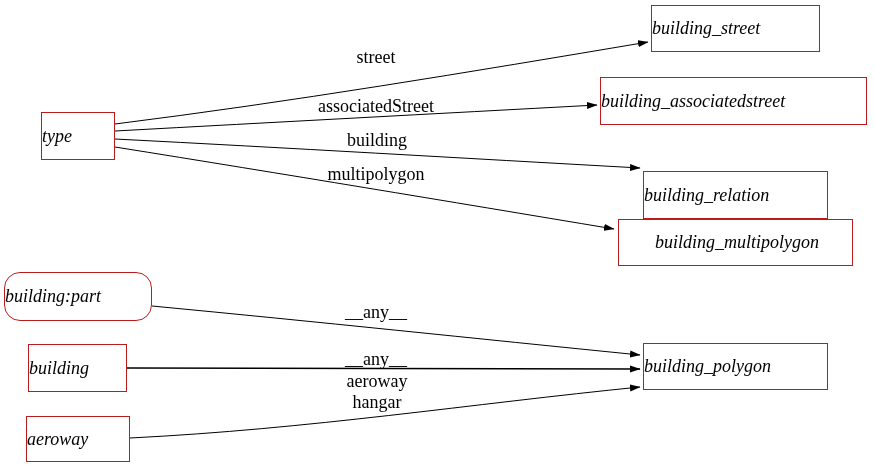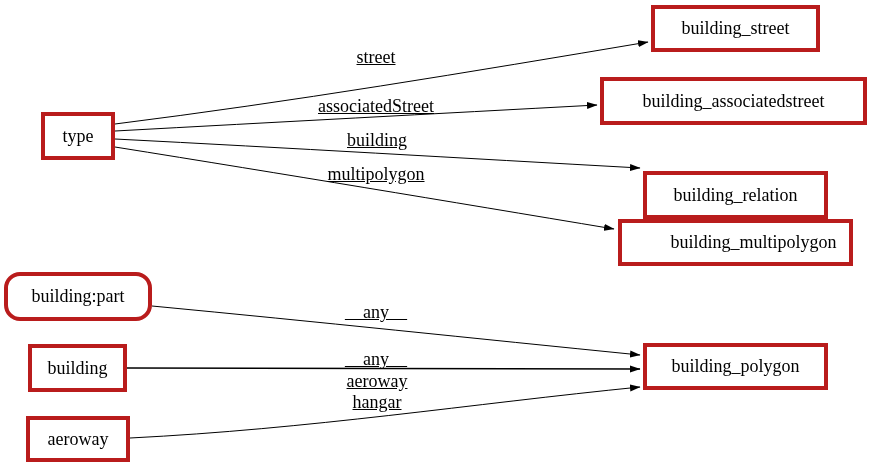--- a/index.html
+++ b/index.html
@@ -19,35 +19,35 @@
   #edges-svg {
     position: absolute;
     left: 0;
     top: 0;
     width: 875px;
     height: 469px;
   }
   .node {
     position: absolute;
     box-sizing: border-box;
-    border: 4px solid #b91c1c;
+    border: 1px solid #b91c1c;
     background: #ffffff;
     display: flex;
     align-items: center;
-    justify-content: center;
+    justify-content: flex-start;
     font-size: 18px;
     white-space: nowrap;
+    font-style: italic;
   }
   .edge-label {
     position: absolute;
     transform: translate(-50%, -50%);
     font-size: 18px;
     white-space: nowrap;
     line-height: 1;
-    text-decoration: underline;
   }
 </style>
 </head>
 <body>
 
 <div id="canvas">
 
   <svg id="edges-svg" viewBox="0 0 875 469" xmlns="http://www.w3.org/2000/svg">
     <defs>
       <marker id="arrow" markerWidth="11" markerHeight="8" refX="10" refY="4" orient="auto" markerUnits="userSpaceOnUse">

